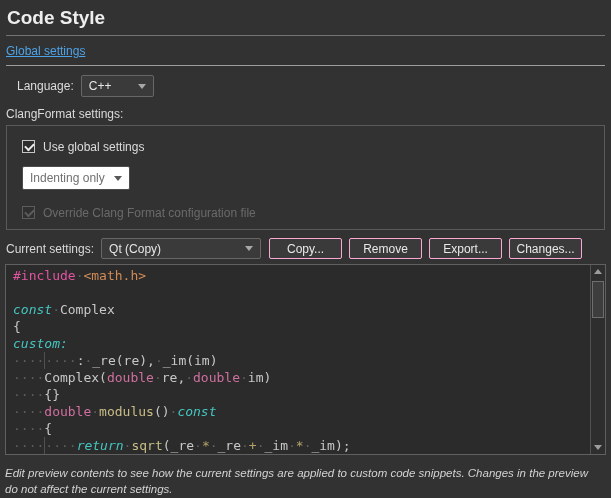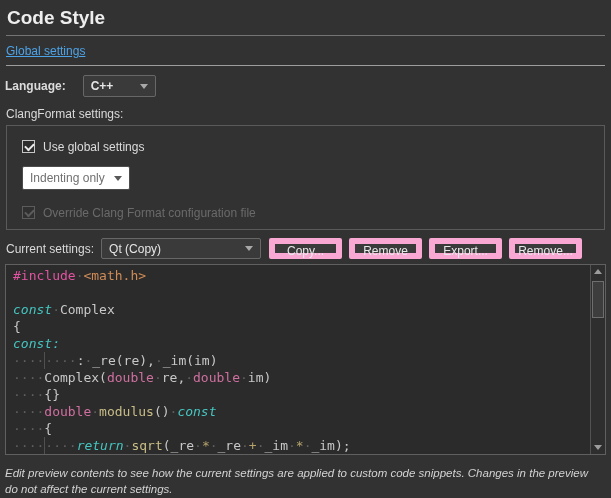--- a/index.html
+++ b/index.html
@@ -11,21 +11,21 @@
   }
   .page { padding:0 5px; }
 
   .title { font-size:19px; font-weight:bold; color:#eeeeee; margin:7px 2px 6px 2px; }
   .hr  { height:1px; background:#747474; margin:0 1px; }
   .hr2 { background:#9c9c9c; }
 
   .link { display:inline-block; color:#4da3e8; text-decoration:underline; margin:8px 1px 7px 1px; cursor:pointer; }
 
   .row { display:flex; align-items:center; }
-  .lang-row { margin:9px 1px 0 0; gap:17px;font-weight:bold; }
+  .lang-row { margin:9px 1px 0 12px; gap:7px; }
 
   .combo {
     height:22px; background:#3a3a3a; border:1px solid #676767; border-radius:2px;
     display:inline-flex; align-items:center; padding:0 7px; color:#e6e6e6;
   }
   .combo .arrow {
     margin-left:auto; width:0; height:0;
     border-left:4px solid transparent; border-right:4px solid transparent;
     border-top:5px solid #a8a8a8;
   }
@@ -45,21 +45,21 @@
   .disabled-combo .arrow { border-top-color:#585858; }
   .cb-row.disabled { color:#6a6a6a; margin-top:15px; }
   .cb-row.disabled .cb { border-color:#5c5c5c; background:#303030; }
   .cb-row.disabled .cb.checked::after { border-color:#5c5c5c; }
 
   .cs-row { margin:8px 1px 0 1px; }
   .cs-label { margin-right:7px; color:#dadada; }
   .combo-cs { width:160px; height:21px; }
   .btn {
     width:73px; height:21px; margin-left:7px;
-    background:#3a3a3a; border:6px solid #f9a8d4; border-radius:2px;
+    background:#3a3a3a; border:1px solid #f9a8d4; border-radius:2px;
     color:#e8e8e8; font-family:"Liberation Sans", sans-serif; font-size:12px;
     padding:0; cursor:pointer;
   }
   .btn:first-of-type { margin-left:8px; }
 
   .editor {
     position:relative; margin:5px 0 0 0; width:601px; height:191px;
     background:#2b2b2b; border:1px solid #606060; overflow:hidden;
     font-family:"DejaVu Sans Mono", monospace; font-size:13px; line-height:17px;
   }
@@ -125,30 +125,30 @@
 
   <div class="row cs-row">
     <span class="cs-label">Current settings:</span>
     <div class="combo combo-cs">
       <span>Qt (Copy)</span>
       <span class="arrow"></span>
     </div>
     <button class="btn">Copy...</button>
     <button class="btn">Remove</button>
     <button class="btn">Export...</button>
-    <button class="btn">Remove...</button>
+    <button class="btn">Changes...</button>
   </div>
 
   <div class="editor">
     <div class="code">
         <div class="cl"><span class="pp">#include</span><span class="ws">·</span><span class="inc">&lt;math.h&gt;</span></div>
         <div class="cl"><span class="id"></span></div>
         <div class="cl"><span class="kw">const</span><span class="ws">·</span><span class="id">Complex</span></div>
         <div class="cl"><span class="id">{</span></div>
-        <div class="cl"><span class="kw">const:</span></div>
+        <div class="cl"><span class="kw">custom:</span></div>
         <div class="cl"><span class="ws">····</span><span class="guide"></span><span class="ws">····</span><span class="id">:</span><span class="ws">·</span><span class="id">_re</span><span class="id">(re),</span><span class="ws">·</span><span class="id">_im</span><span class="id">(im)</span></div>
         <div class="cl"><span class="ws">····</span><span class="id">Complex</span><span class="id">(</span><span class="ty">double</span><span class="ws">·</span><span class="id">re</span><span class="id">,</span><span class="ws">·</span><span class="ty">double</span><span class="ws">·</span><span class="id">im</span><span class="id">)</span></div>
         <div class="cl"><span class="ws">····</span><span class="id">{}</span></div>
         <div class="cl"><span class="ws">····</span><span class="ty">double</span><span class="ws">·</span><span class="fn">modulus</span><span class="id">()</span><span class="ws">·</span><span class="kw">const</span></div>
         <div class="cl"><span class="ws">····</span><span class="id">{</span></div>
         <div class="cl"><span class="ws">····</span><span class="guide"></span><span class="ws">····</span><span class="kw">return</span><span class="ws">·</span><span class="fn">sqrt</span><span class="id">(</span><span class="id">_re</span><span class="ws">·</span><span class="op">*</span><span class="ws">·</span><span class="id">_re</span><span class="ws">·</span><span class="op">+</span><span class="ws">·</span><span class="id">_im</span><span class="ws">·</span><span class="op">*</span><span class="ws">·</span><span class="id">_im</span><span class="id">);</span></div>
       </div>
     <div class="vscroll">
       <div class="sb-btn up">
         <span class="tri-up"></span>

